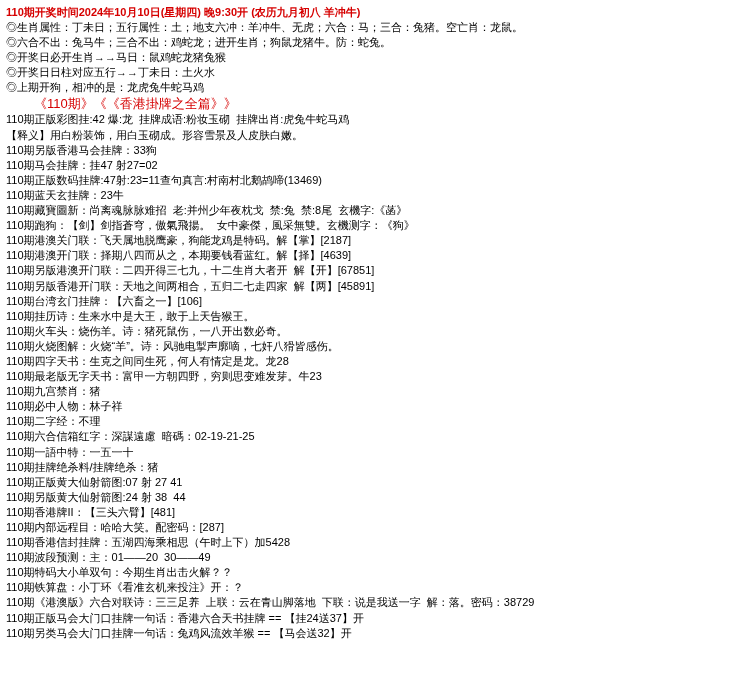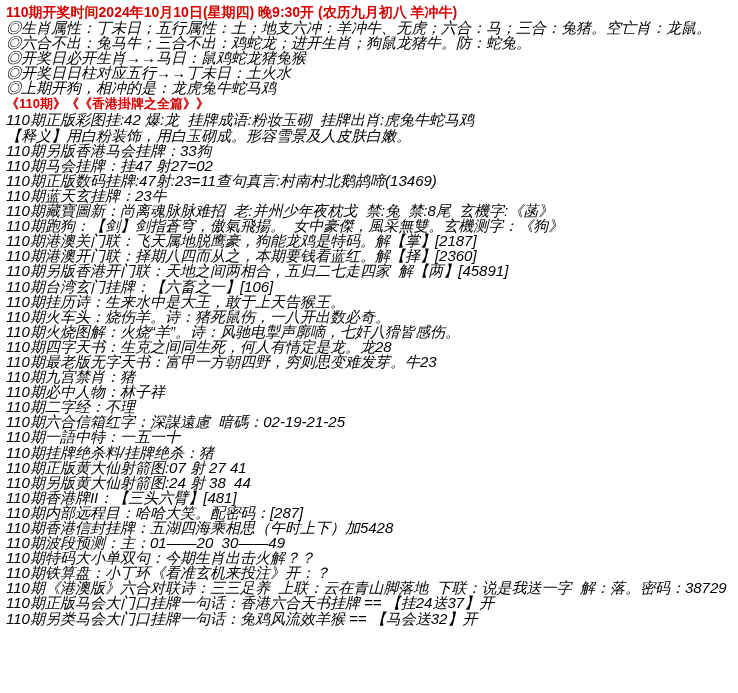--- a/index.html
+++ b/index.html
@@ -13,39 +13,39 @@
     font-family: "Liberation Sans", sans-serif;
     color: #0a0a0a;
     overflow: hidden;
   }
   .page {
     width: 738px;
     padding: 4px 6px 0 6px;
     box-sizing: border-box;
   }
   .line {
-    font-size: 15px;
+    font-size: 11px;
     line-height: 15.1px;
     white-space: pre-wrap;
     word-break: break-all;
     letter-spacing: 0px;
-    font-style: italic;
   }
   .black { color: #000000; }
   .hdr {
-    font-size: 14px;
+    font-size: 11px;
     line-height: 16px;
     font-weight: bold;
     color: #d60000;
   }
   .title-row {
     font-size: 13px;
     line-height: 17px;
-    font-weight: bold;
+    font-weight: normal;
     color: #d60000;
+    margin-left: 28px;
   }
 </style>
 </head>
 <body>
 
 <div class="page">
 
   <div class="hdr">110期开奖时间2024年10月10日(星期四) 晚9:30开 (农历九月初八  羊冲牛)</div>
 
   <div class="line black">◎生肖属性：丁未日；五行属性：土；地支六冲：羊冲牛、无虎；六合：马；三合：兔猪。空亡肖：龙鼠。</div>
@@ -58,21 +58,22 @@
 
   <div class="line black">110期正版彩图挂:42 爆:龙  挂牌成语:粉妆玉砌  挂牌出肖:虎兔牛蛇马鸡</div>
   <div class="line black">【释义】用白粉装饰，用白玉砌成。形容雪景及人皮肤白嫩。</div>
   <div class="line black">110期另版香港马会挂牌：33狗</div>
   <div class="line black">110期马会挂牌：挂47 射27=02</div>
   <div class="line black">110期正版数码挂牌:47射:23=11查句真言:村南村北鹅鸪啼(13469)</div>
   <div class="line black">110期蓝天玄挂牌：23牛</div>
   <div class="line black">110期藏寶圖新：尚离魂脉脉难招  老:并州少年夜枕戈  禁:兔  禁:8尾  玄機字:《菡》</div>
   <div class="line black">110期跑狗：【剑】剑指蒼穹，傲氣飛揚。  女中豪傑，風采無雙。玄機测字：《狗》</div>
   <div class="line black">110期港澳关门联：飞天属地脱鹰豪，狗能龙鸡是特码。解【掌】[2187]</div>
-  <div class="line black">110期港澳开门联：择期八四而从之，本期要钱看蓝红。解【择】[2360]</div>
+  <div class="line black">110期港澳开门联：择期八四而从之，本期要钱看蓝红。解【择】[4639]</div>
+  <div class="line black">110期另版港澳开门联：二四开得三七九，十二生肖大者开  解【开】[67851]</div>
   <div class="line black">110期另版香港开门联：天地之间两相合，五归二七走四家  解【两】[45891]</div>
   <div class="line black">110期台湾玄门挂牌：【六畜之一】[106]</div>
   <div class="line black">110期挂历诗：生来水中是大王，敢于上天告猴王。</div>
   <div class="line black">110期火车头：烧伤羊。诗：猪死鼠伤，一八开出数必奇。</div>
   <div class="line black">110期火烧图解：火烧“羊”。诗：风驰电掣声廓嘀，七奸八猾皆感伤。</div>
   <div class="line black">110期四字天书：生克之间同生死，何人有情定是龙。龙28</div>
   <div class="line black">110期最老版无字天书：富甲一方朝四野，穷则思变难发芽。牛23</div>
   <div class="line black">110期九宫禁肖：猪</div>
   <div class="line black">110期必中人物：林子祥</div>
   <div class="line black">110期二字经：不理</div>

